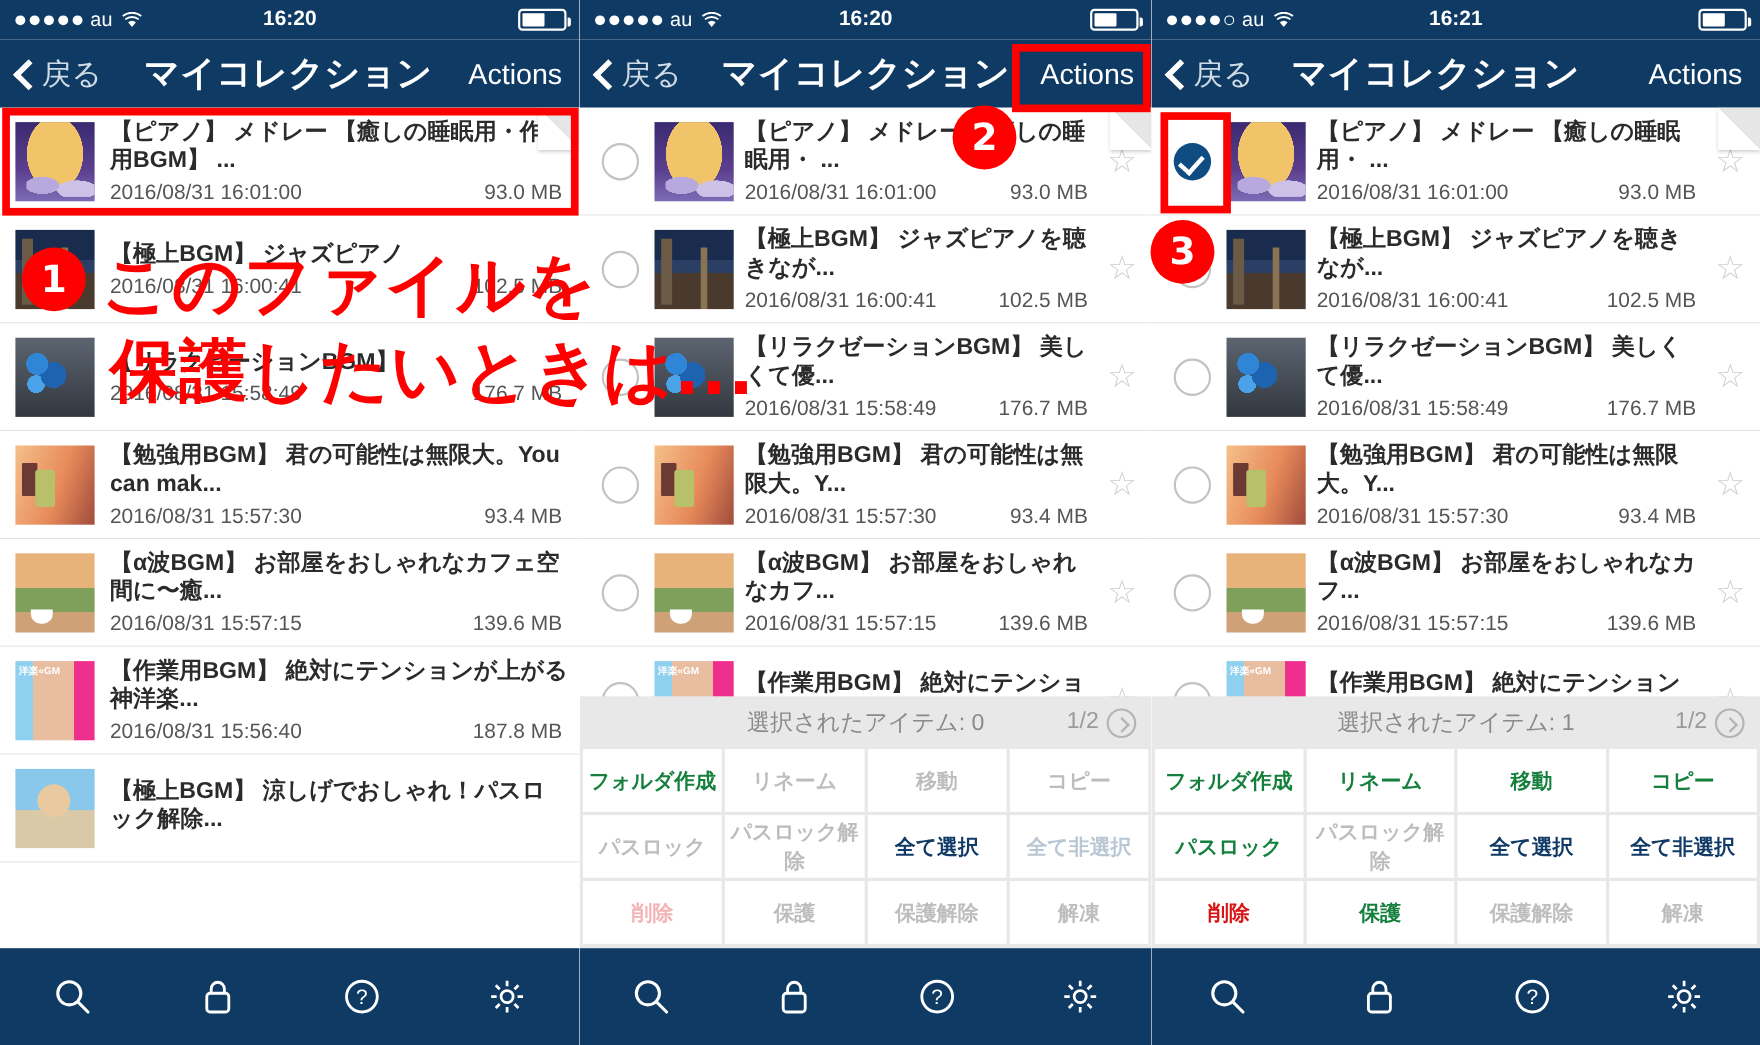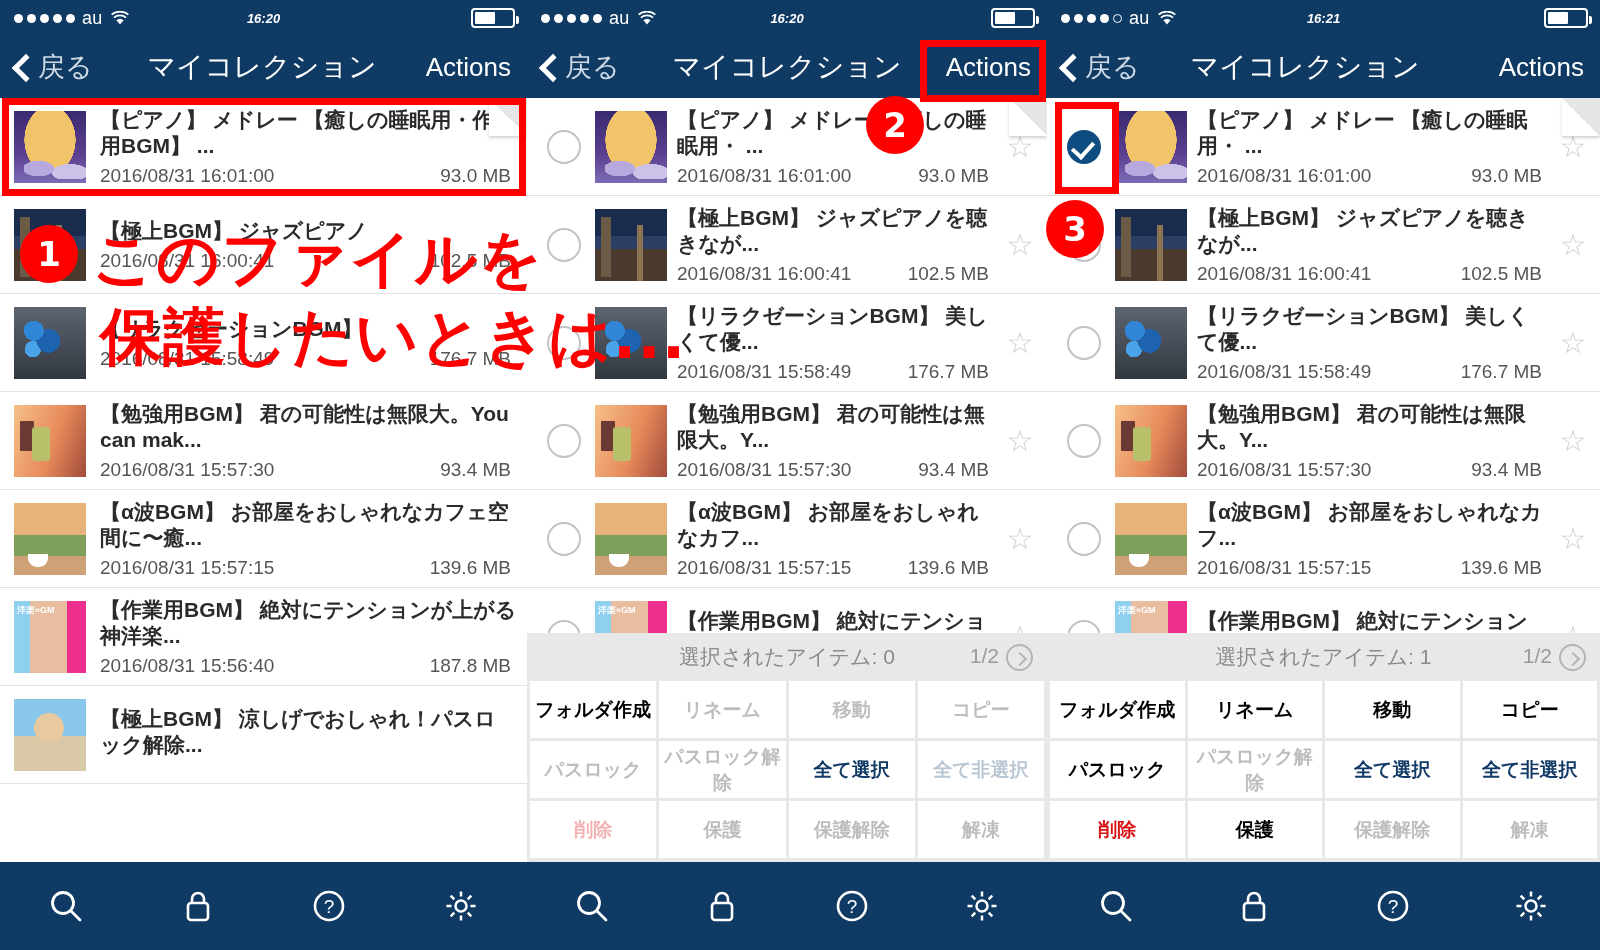--- a/index.html
+++ b/index.html
@@ -17,38 +17,38 @@
   
   .statusbar{ height:36px; background:#0f3a63; color:#fff; position:relative;
     display:flex; align-items:center; font-size:19px; font-weight:bold; }
   .sb-left{ position:absolute; left:14px; display:flex; align-items:center; gap:7px; }
   .dots{ display:flex; gap:4px; align-items:center; }
   .dot{ width:9px; height:9px; border-radius:50%; background:#fff; }
   .dot.empty{ background:transparent; border:1.4px solid #fff; width:9px; height:9px; }
   .carrier{ font-size:18px; font-weight:normal; letter-spacing:.3px; }
   .wifi{ width:18px; height:14px; position:relative; display:inline-block; }
   .wifi svg{ display:block; }
-  .sb-time{ position:absolute; left:50%; transform:translateX(-50%); font-size:13px;font-style:italic; }
+  .sb-time{ position:absolute; left:50%; transform:translateX(-50%); font-size:19px; }
   .sb-right{ position:absolute; right:12px; display:flex; align-items:center; }
   .batt{ width:44px; height:20px; border:2px solid #fff; border-radius:4px; position:relative;
          padding:2px; }
   .batt i{ display:block; height:100%; background:#fff; border-radius:1px; }
   .batt::after{ content:""; position:absolute; right:-6px; top:6px; width:3px; height:8px;
                 background:#fff; border-radius:0 2px 2px 0; }
 
   
   .navbar{ height:62px; background:#0f3a63; color:#fff; position:relative;
            display:flex; align-items:center; }
   .nav-back{ position:absolute; left:12px; display:flex; align-items:center; gap:6px;
              font-size:27px; color:#cfdbe6; }
   .chev-back{ width:20px; height:30px; position:relative; }
   .chev-back::before{ content:""; position:absolute; left:4px; top:6px; width:15px; height:15px;
     border-left:5px solid #fff; border-bottom:5px solid #fff; transform:rotate(45deg); }
-  .nav-title{ position:absolute; left:50%; transform:translateX(-50%); font-size:28px;
-              font-weight:normal; white-space:nowrap; }
+  .nav-title{ position:absolute; left:50%; transform:translateX(-50%); font-size:32px;
+              font-weight:bold; white-space:nowrap; }
   .nav-actions{ position:absolute; right:16px; font-size:26px; color:#fff; }
   #panel1 .nav-title{ left:262px; }
   #panel3 .nav-title{ left:258px; }
 
   
   .list{ position:relative; background:#fff; }
   .row{ position:relative; display:flex; align-items:center; border-bottom:1px solid #e2e2e2;
         height:98px; padding:0 6px; background:#fff; }
   .radio{ width:34px; height:34px; border-radius:50%; border:2px solid #c3c3c3;
           flex:0 0 34px; margin-left:14px; margin-right:8px; background:#fff; }
@@ -87,21 +87,21 @@
                height:48px; position:relative; color:#8a8a8a; font-size:21px; }
   .sheet-head .pg{ position:absolute; right:14px; display:flex; gap:7px;
                    font-size:21px; color:#9a9a9a; }
   .circ-chev{ width:27px; height:27px; border:2px solid #b4b4b4; border-radius:50%;
               position:relative; }
   .circ-chev::after{ content:""; position:absolute; left:7px; top:8px; width:8px; height:8px;
               border-top:2.4px solid #b4b4b4; border-right:2.4px solid #b4b4b4;
               transform:rotate(45deg); }
   .grid{ display:grid; grid-template-columns:repeat(4,1fr); gap:3px; padding:0 3px; }
   .cell{ background:#fff; height:57px; display:flex; align-items:center; justify-content:center;
-         font-size:19px; font-weight:bold; color:#000000; text-align:center; }
+         font-size:19px; font-weight:bold; color:#15803d; text-align:center; }
   .cell.dim{ color:#bdbdbd; }
   .cell.blue{ color:#123a66; }
   .cell.blue.dim{ color:#b9c6d3; }
   .cell.red{ color:#d81414; }
   .cell.red.dim{ color:#f3b3b3; }
 
   
   .t-moon{ background:
       radial-gradient(ellipse 26px 34px at 50% 40%, #f2c46a 0 98%, transparent 99%),
       linear-gradient(#3a2a70,#5b3f8f 60%,#7d6bb5); }

